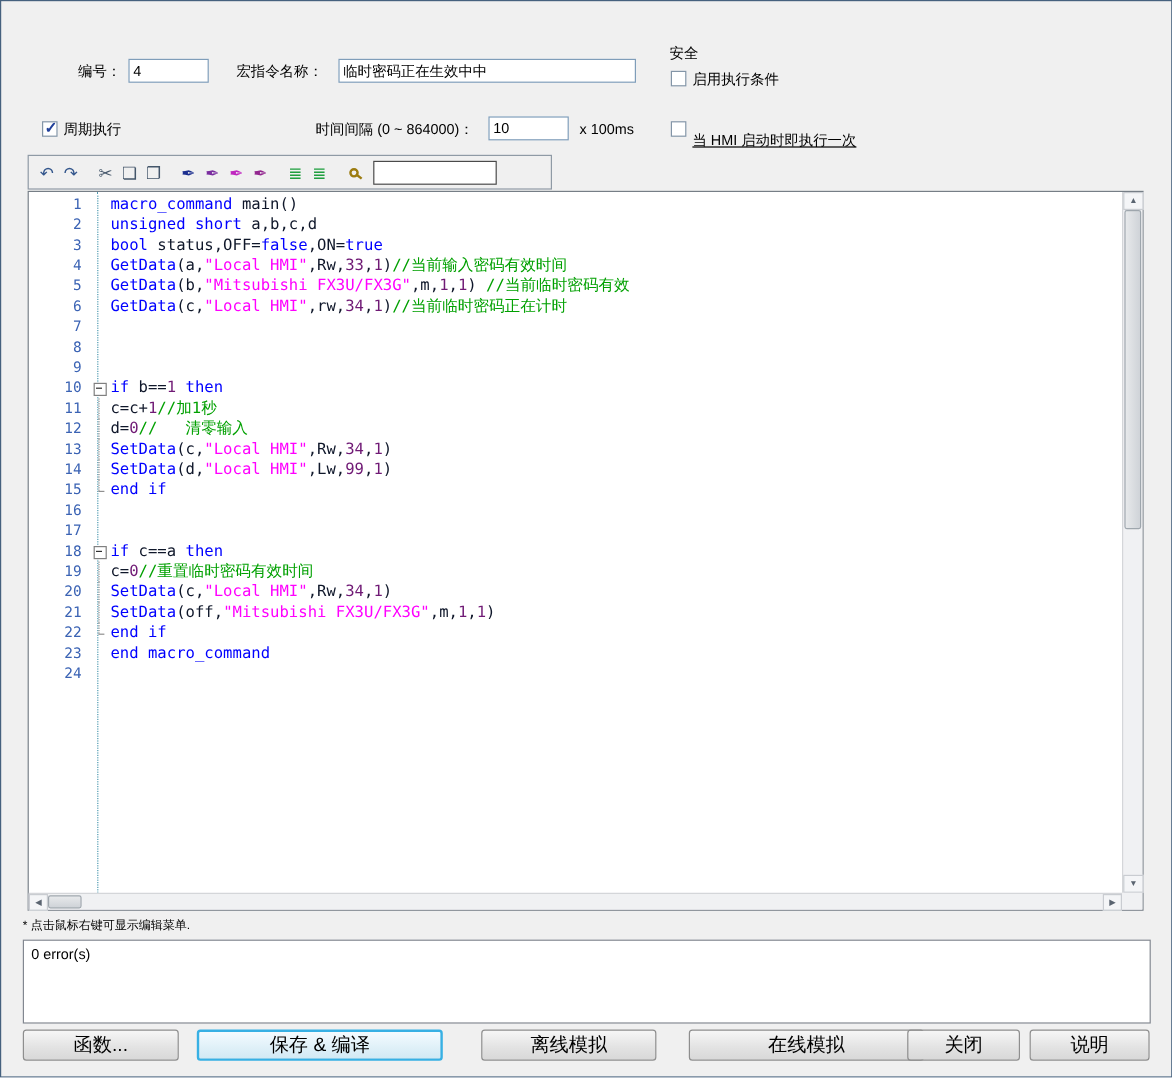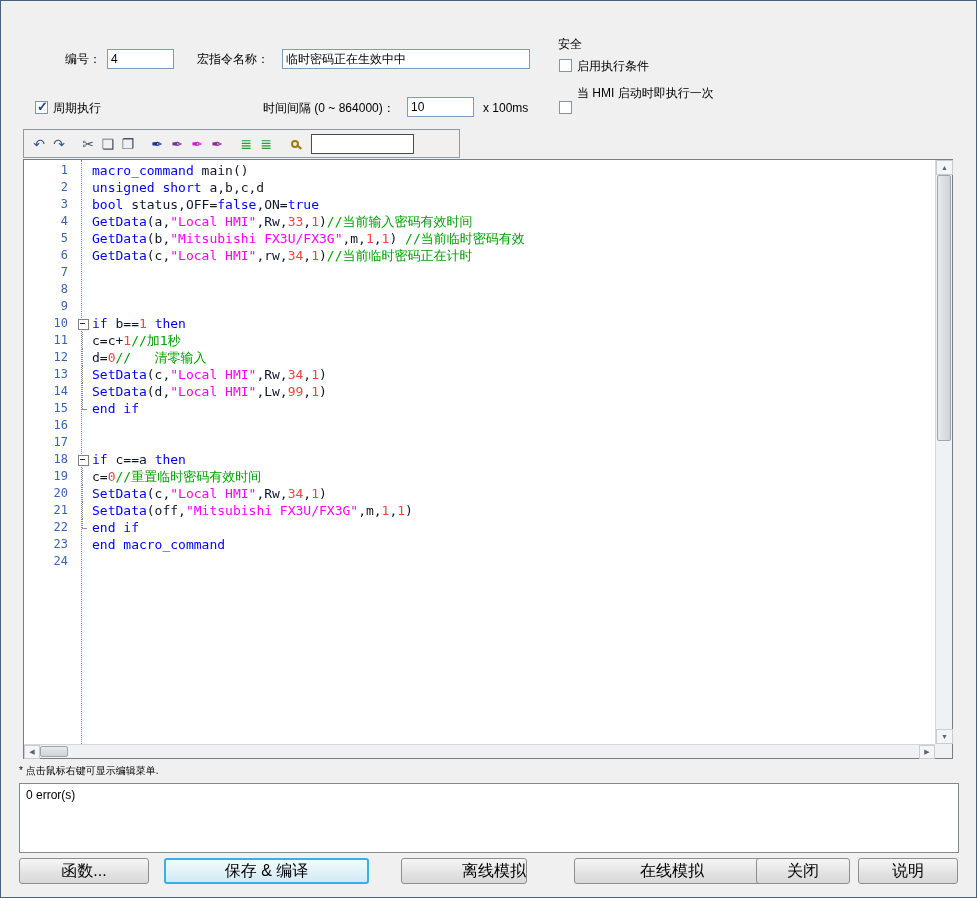--- a/index.html
+++ b/index.html
@@ -50,21 +50,21 @@
     font-family:"DejaVu Sans Mono","Liberation Mono",monospace; font-size:13px; }
   .code-area::before { content:""; position:absolute; left:57px; top:0; bottom:0; border-left:1px dotted #4e9ab0; }
   .code-row { display:flex; height:17px; line-height:17px; white-space:pre; }
   .gutter { flex:none; width:46px; text-align:right; padding-right:2px; color:#3b63b4; font-size:12px; }
   .fold { flex:none; width:22px; position:relative; }
   .fold-start::before { content:""; position:absolute; left:8px; top:4px; width:9px; height:9px; border:1px solid #808080; background:#fff; }
   .fold-start::after { content:""; position:absolute; left:10px; top:8px; width:5px; height:1px; background:#303030; }
   .fold-mid::before { content:""; position:absolute; left:12px; top:0; bottom:0; border-left:1px dotted #909090; }
   .fold-end::before { content:""; position:absolute; left:12px; top:0; height:9px; border-left:1px dotted #909090; }
   .fold-end::after { content:""; position:absolute; left:12px; top:9px; width:5px; height:1px; background:#909090; }
-  .tok-k { color:#0000ff; } .tok-s { color:#ff00ff; } .tok-n { color:#ef4444; }
+  .tok-k { color:#0000ff; } .tok-s { color:#ff00ff; } .tok-n { color:#701a75; }
   .tok-c { color:#00a000; } .tok-p { color:#0f172a; }
   
   .vscroll { position:absolute; right:0; top:0; width:17px; bottom:14px; background:#f0f1f3; border-left:1px solid #d4d6d9; }
   .hscroll { position:absolute; left:0; bottom:0; height:14px; right:17px; background:#f0f1f3; border-top:1px solid #d4d6d9; display:flex; align-items:stretch; }
   .corner { position:absolute; right:0; bottom:0; width:17px; height:14px; background:#f0f1f3; }
   .sarrow { flex:none; display:flex; align-items:center; justify-content:center; font-size:7px; color:#5a6470; background:#f4f5f7; border:1px solid #c9ccd1; }
   .vscroll .sarrow { width:17px; height:15px; }
   .hscroll .sarrow { width:16px; height:14px; }
   .vtrack { position:absolute; top:15px; bottom:15px; left:0; right:0; }
   .vthumb { position:absolute; left:1px; right:1px; top:0; height:48%; background:linear-gradient(90deg,#e7e9eb,#cfd3d8); border:1px solid #9ea6ad; border-radius:2px; }
@@ -94,21 +94,21 @@
   <span class="lbl" style="left:557px; top:33px;">安全</span>
   <span class="checkbox" style="left:558px; top:58px;"></span>
   <span class="lbl" style="left:576px; top:55px;">启用执行条件</span>
 
   <span class="checkbox checked" style="left:34px; top:100px;"></span>
   <span class="lbl" style="left:52px; top:97px;">周期执行</span>
   <span class="lbl" style="left:262px; top:97px;">时间间隔 (0 ~ 864000)：</span>
   <input class="tin" style="left: 406px; top: 96px; width: 67px;" value="10">
   <span class="lbl" style="left:482px; top:97px;">x 100ms</span>
   <span class="checkbox" style="left:558px; top:100px;"></span>
-  <span class="lbl" style="left:576px; top:82px;">当 HMI 启动时即执行一次</span>
+  <span class="lbl" style="left:576px; top:106px;text-decoration:underline;">当 HMI 启动时即执行一次</span>
 
   <div class="toolbar">
     <span style="display:flex; align-items:center;">
         <span class="tbtn" style="color: rgb(51, 86, 140);">↶</span>
         <span class="tbtn" style="color: rgb(51, 86, 140);">↷</span>
         <span class="tbtn gap" style="color: rgb(68, 86, 106);">✂</span>
         <span class="tbtn" style="color: rgb(68, 86, 106);">❏</span>
         <span class="tbtn" style="color: rgb(68, 86, 106);">❐</span>
         <span class="tbtn gap" style="color: rgb(28, 47, 143);">✒</span>
         <span class="tbtn" style="color: rgb(122, 45, 159);">✒</span>
@@ -169,18 +169,18 @@
     <div class="corner"></div>
   </div>
 
   <div class="hint">* 点击鼠标右键可显示编辑菜单.</div>
   <div class="msgbox">
     <span>0 error(s)</span>
   </div>
 
   <button class="btn" style="left:18px; width:130px;">函数...</button>
   <button class="btn default" style="left:163px; width:205px;">保存 &amp; 编译</button>
-  <button class="btn" style="left:400px; width:126px;text-align:right;">离线模拟</button>
+  <button class="btn" style="left:400px; width:146px;">离线模拟</button>
   <button class="btn" style="left:573px; width:196px;">在线模拟</button>
   <button class="btn" style="left:755px; width:94px;">关闭</button>
   <button class="btn" style="left:857px; width:100px;">说明</button>
 
 </div>
 
 </body></html>

